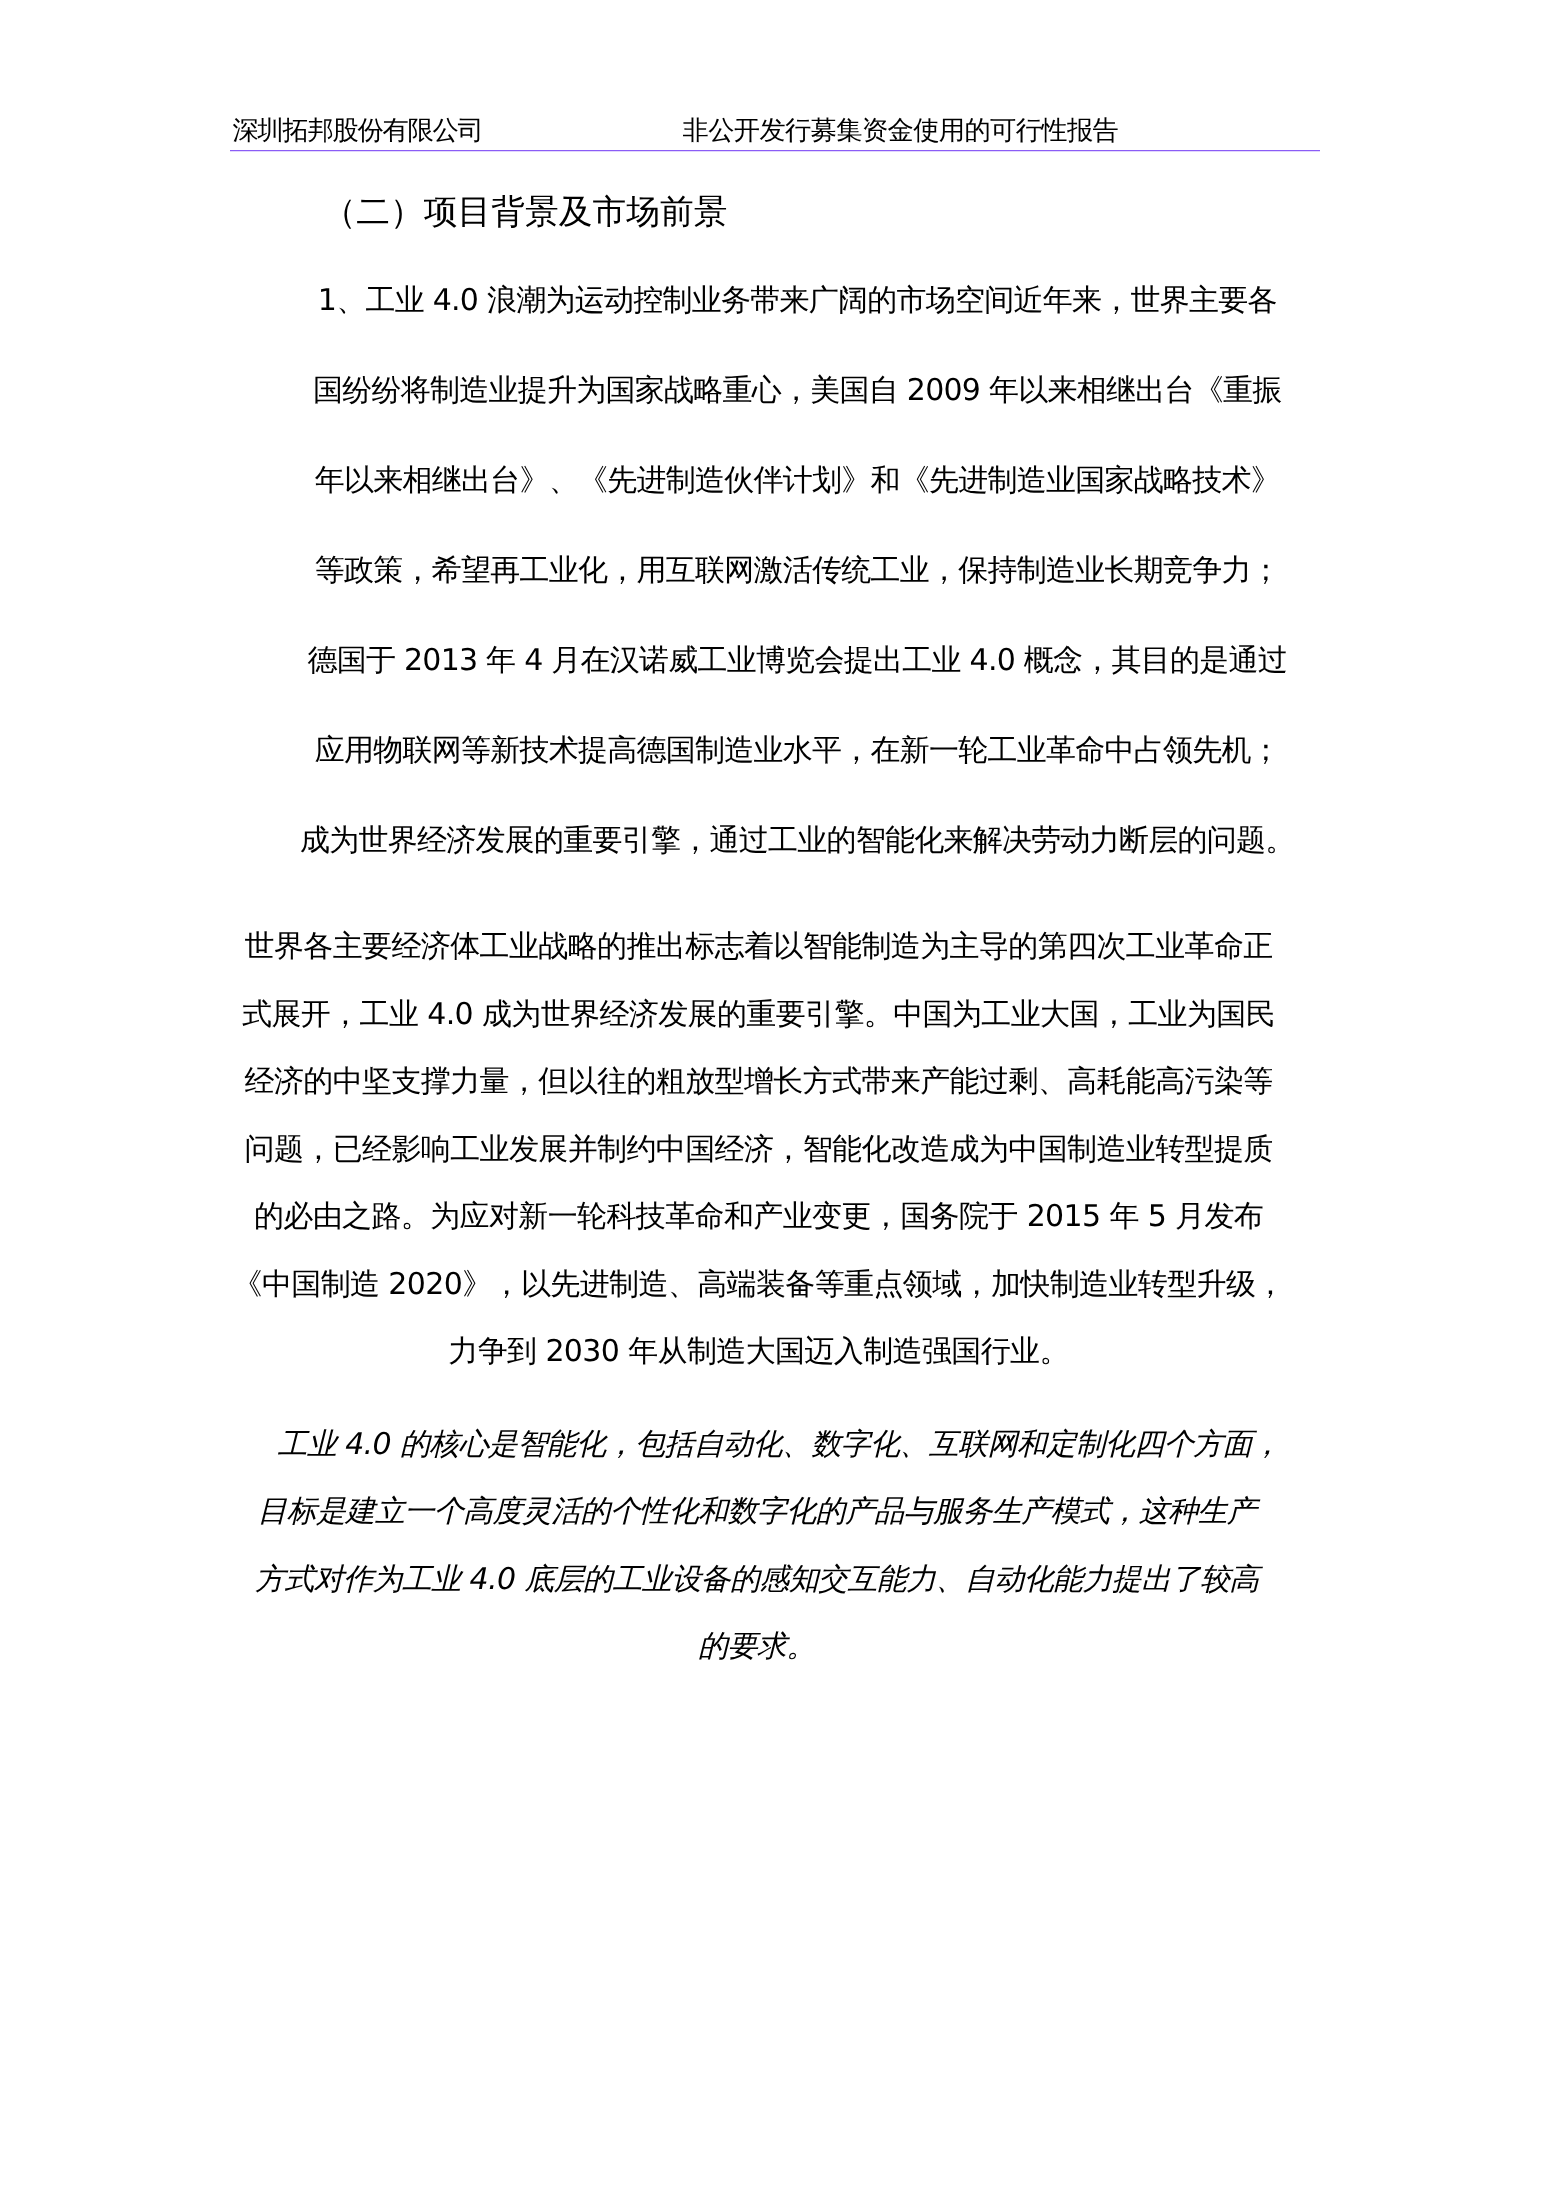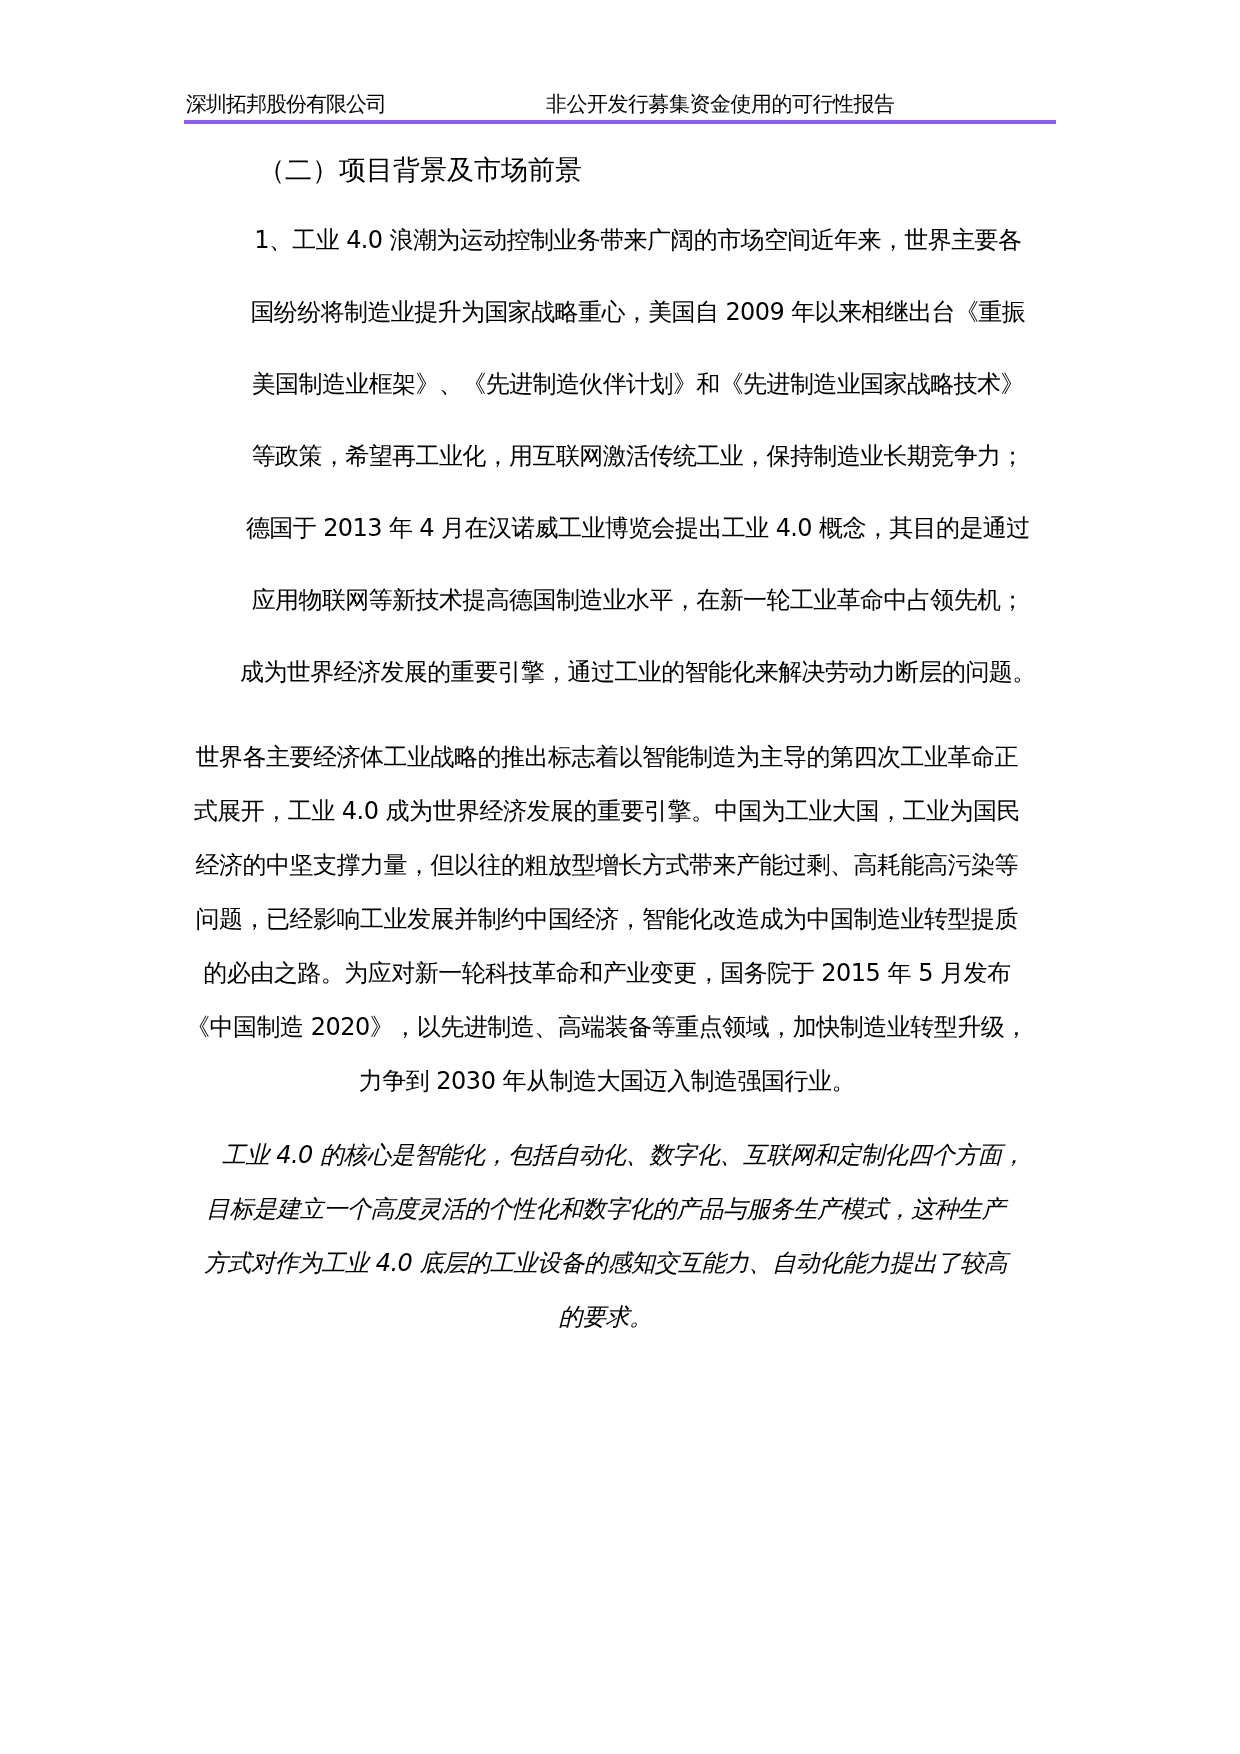--- a/index.html
+++ b/index.html
@@ -14,21 +14,21 @@
       overflow: hidden;
       font-family: "DejaVu Sans", "Liberation Sans", sans-serif;
       color: #000000;
     }
     .page-header {
       position: absolute;
       left: 184px;
       top: 92px;
       width: 872px;
       height: 28px;
-      border-bottom: 4px solid #8b5cf6;
+      border-bottom: 1px solid #8b5cf6;
       font-size: 21px;
       line-height: 24px;
     }
     .page-header .company {
       position: absolute;
       left: 2px;
       top: 0;
       letter-spacing: -1px;
     }
     .page-header .report-title {
@@ -79,21 +79,21 @@
 <div class="page-header">
   <span class="company">深圳拓邦股份有限公司</span>
   <span class="report-title">非公开发行募集资金使用的可行性报告</span>
 </div>
 
 <div class="section-heading">（二）项目背景及市场前景</div>
 
 <div class="block block-a">
   <span class="line">1、工业 4.0 浪潮为运动控制业务带来广阔的市场空间近年来，世界主要各</span>
   <span class="line">国纷纷将制造业提升为国家战略重心，美国自 2009 年以来相继出台《重振</span>
-  <span class="line">美国制造业框架》、《先进制造伙伴计划》和《先进制造业国家战略技术》</span>
+  <span class="line">年以来相继出台》、《先进制造伙伴计划》和《先进制造业国家战略技术》</span>
   <span class="line">等政策，希望再工业化，用互联网激活传统工业，保持制造业长期竞争力；</span>
   <span class="line">德国于 2013 年 4 月在汉诺威工业博览会提出工业 4.0 概念，其目的是通过</span>
   <span class="line">应用物联网等新技术提高德国制造业水平，在新一轮工业革命中占领先机；</span>
   <span class="line">成为世界经济发展的重要引擎，通过工业的智能化来解决劳动力断层的问题。</span>
 </div>
 
 <div class="block block-b">
   <span class="line">世界各主要经济体工业战略的推出标志着以智能制造为主导的第四次工业革命正</span>
   <span class="line">式展开，工业 4.0 成为世界经济发展的重要引擎。中国为工业大国，工业为国民</span>
   <span class="line">经济的中坚支撑力量，但以往的粗放型增长方式带来产能过剩、高耗能高污染等</span>

